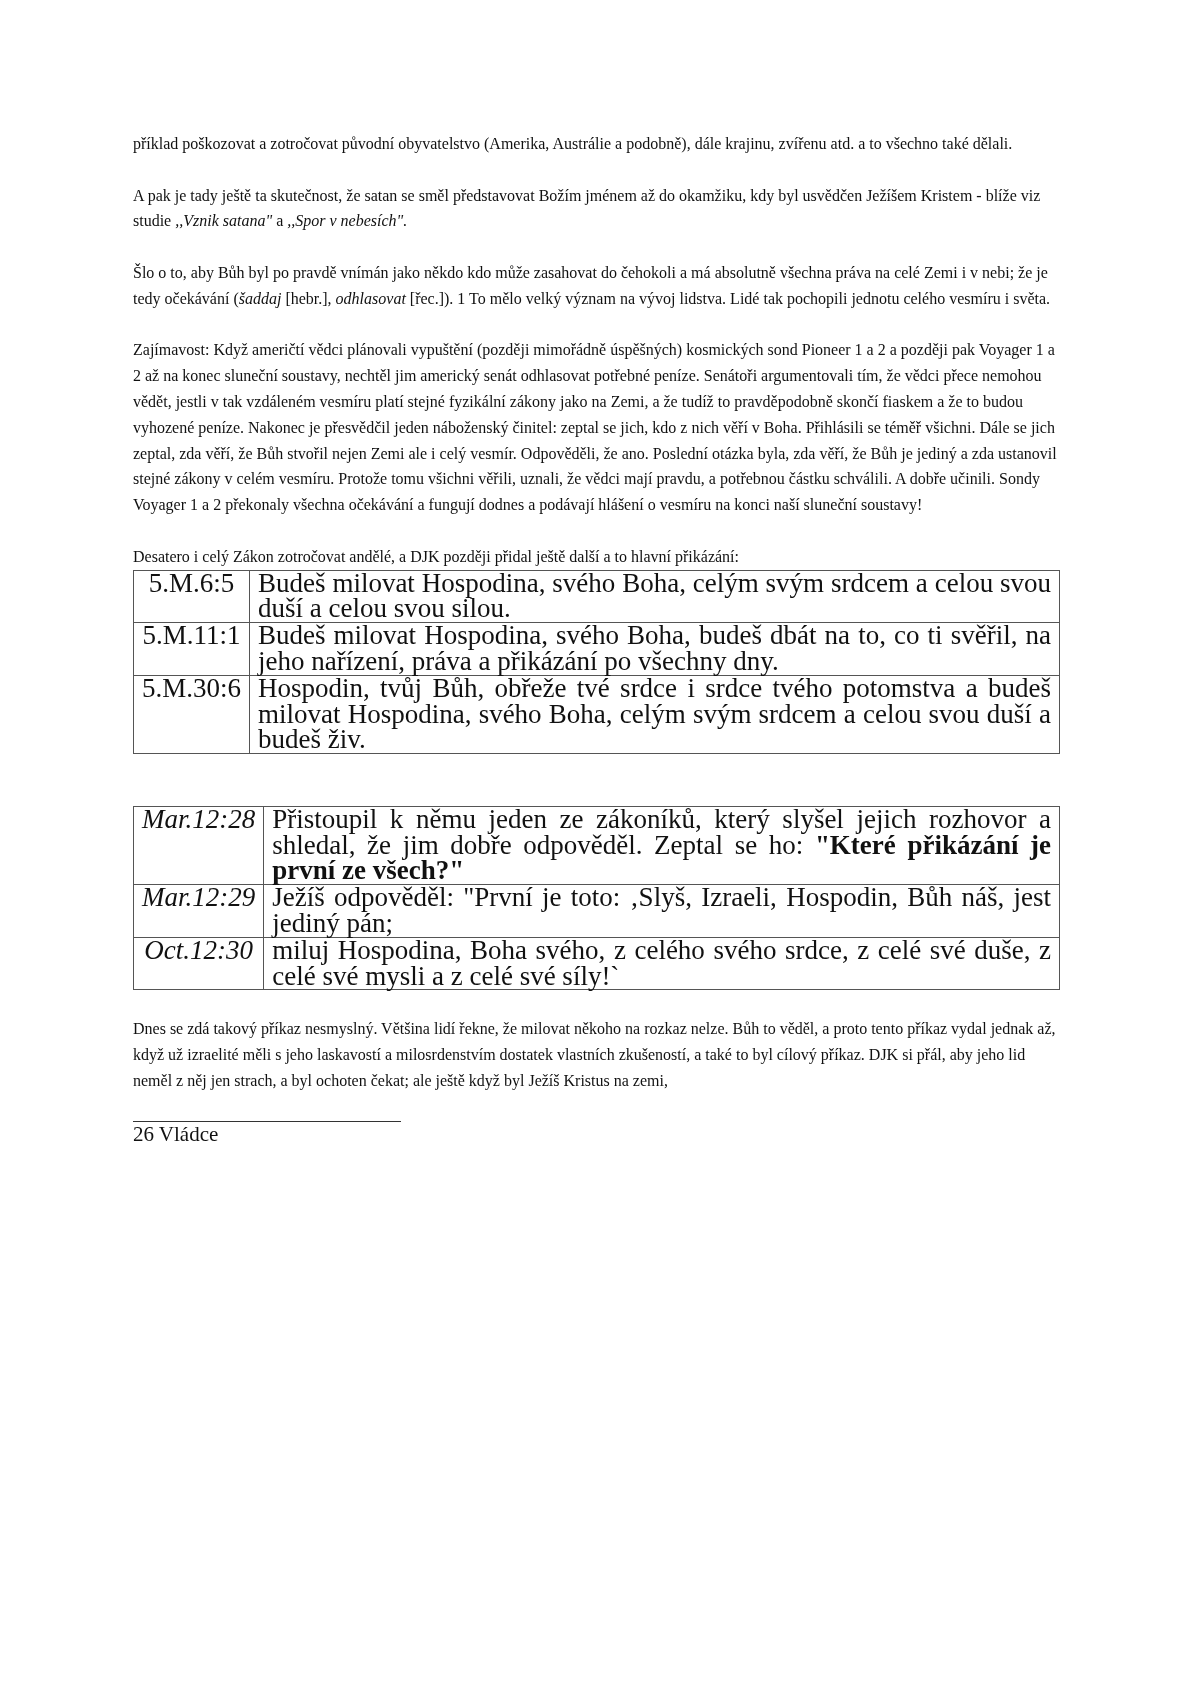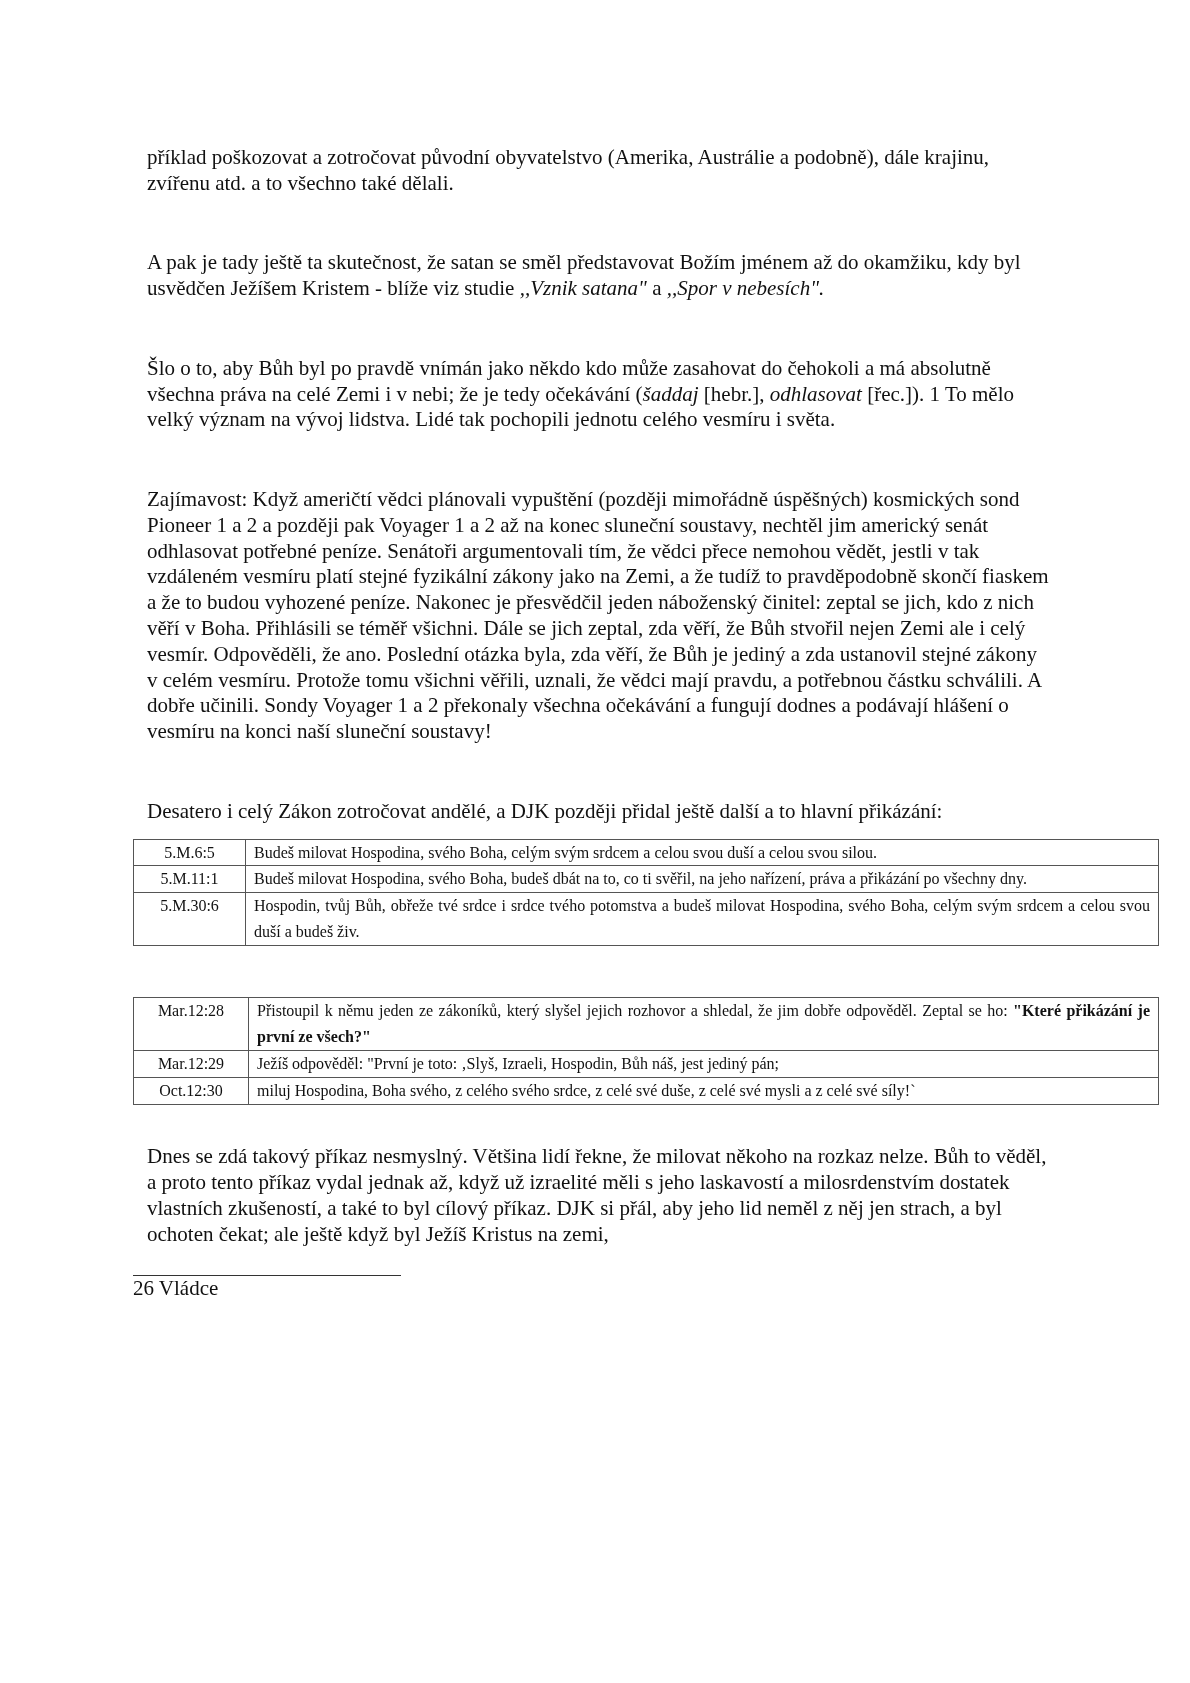--- a/index.html
+++ b/index.html
@@ -1,26 +1,26 @@
 <!DOCTYPE html>
 <html><head>
 <meta charset="utf-8">
 <style>
   html, body { margin:0; padding:0; background:#ffffff; }
   body { width:1190px; height:1683px; position:relative; overflow:hidden;
          font-family:"Liberation Serif", "DejaVu Serif", serif; color:#111; }
   .page { position:absolute; left:133px; top:131px; width:930px; }
-  p { margin:14px; font-size:21px; line-height:25.8px; }
+  p { margin:0; font-size:16px; line-height:25.8px; }
   .gap { height:25.8px; }
-  table.refs { border-collapse:collapse; width:1026px; font-size:16px; line-height:25.8px; }
+  table.refs { border-collapse:collapse; width:927px; font-size:27px; line-height:25.8px; }
   table.refs td { border:1.5px solid #555; vertical-align:top; padding:0 8px 0 8px; }
   table.refs td.ref { text-align:center; white-space:nowrap; padding:0 8px; }
   table.refs td.txt { text-align:justify; }
   .t1 td.ref { width:95px; }
-  .t2 td.ref { width:98px; }
+  .t2 td.ref { width:98px;font-style:italic; }
   .footrule { width:268px; height:0; border-top:1.5px solid #333; margin-top:28px; }
   .footnote { font-size:21px; line-height:25.8px; }
   i { font-style:italic; }
   b { font-weight:bold; }
 </style>
 </head>
 <body>
 
 <div class="page">
 

